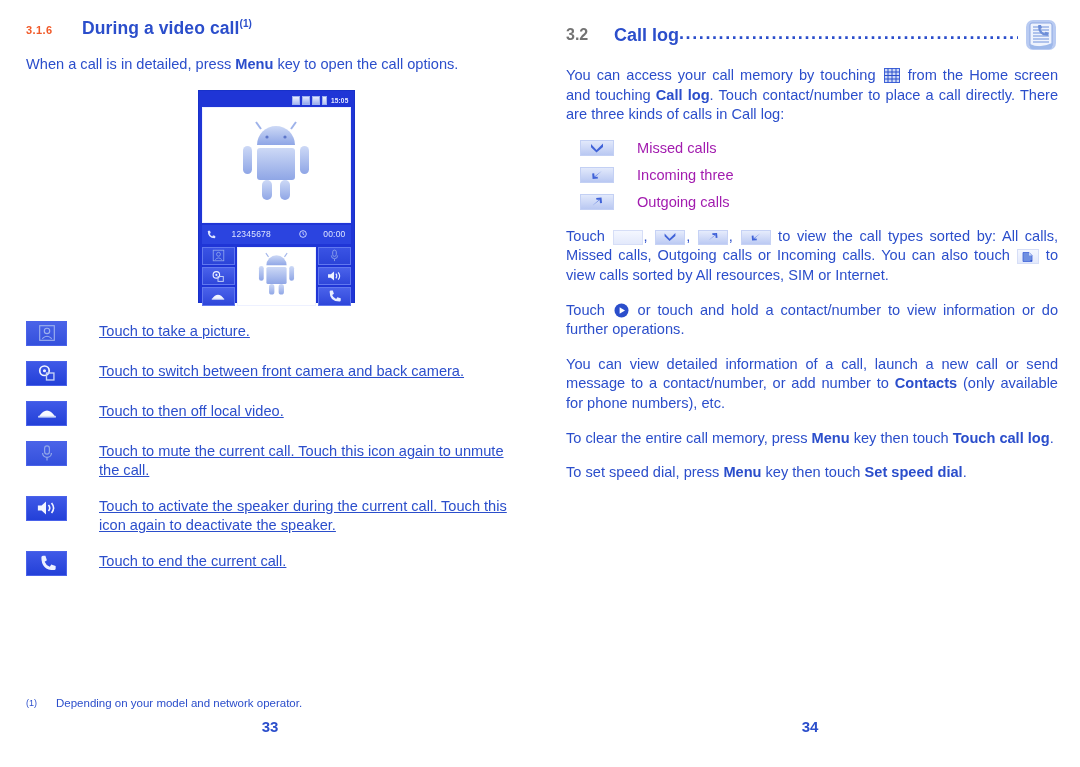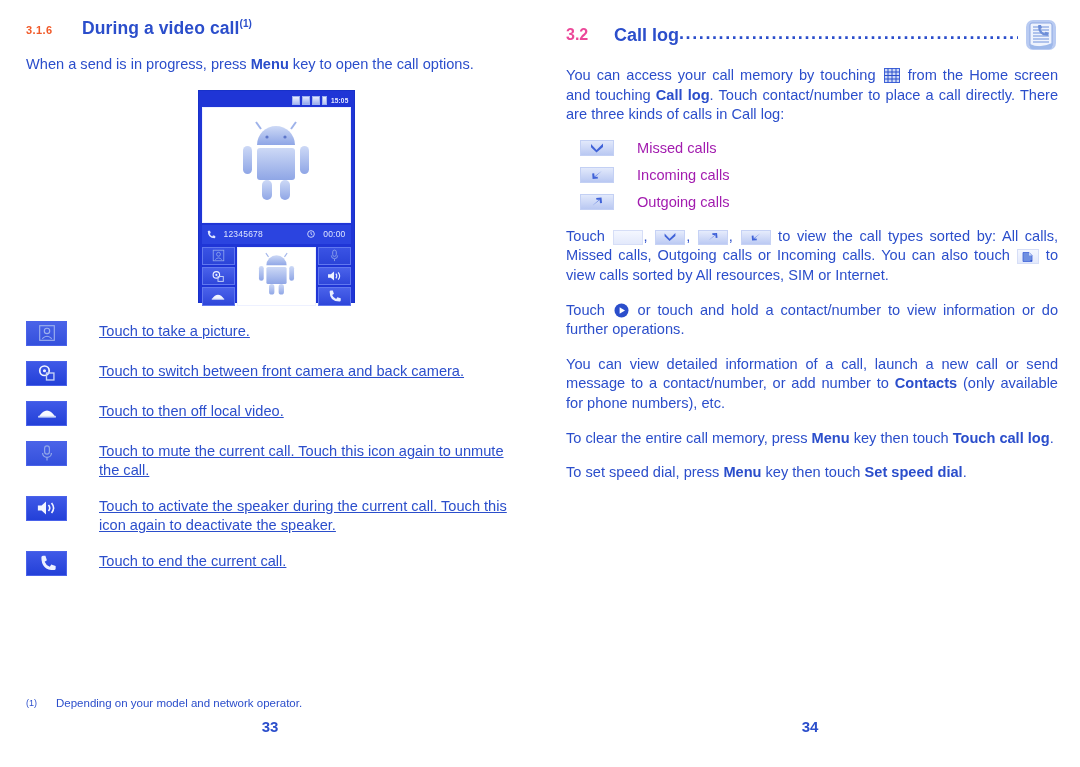--- a/index.html
+++ b/index.html
@@ -26,21 +26,21 @@
   }
   .h-title {
     color:#2b4ecb; font-weight:bold; font-size:17.5px;
     letter-spacing:.1px; white-space:nowrap;
   }
   .h-sup { font-size:10px; vertical-align:super; font-weight:bold; }
 
   
   .h-sec2 { display:flex; align-items:center; margin:0 0 14px 0; position:relative; }
   .h-num2 {
-    color:#ec4899; font-weight:bold; font-size:16px; width:48px; flex:none;
+    color:#737373; font-weight:bold; font-size:16px; width:48px; flex:none;
   }
   .h-title2 {
     color:#2b4ecb; font-weight:bold; font-size:18px; white-space:nowrap;
   }
   .leader {
     flex:1 1 auto; margin:0 2px 0 0; height:14px; overflow:hidden;
     color:#2b4ecb; font-weight:bold; font-size:18px; letter-spacing:1.6px;
     white-space:nowrap; line-height:10px;
   }
   .logicon { flex:none; width:34px; height:34px; margin-left:4px; }
@@ -78,21 +78,21 @@
 
   .bigvideo {
     height:116px; background:#ffffff; border:1px solid #eef1ff;
     display:flex; align-items:center; justify-content:center;
   }
   .infobar {
     height:19px; background:#2b44e0; margin-top:2px;
     display:flex; align-items:center; justify-content:space-between;
     padding:0 5px; color:#dfe6ff; font-size:8.5px; letter-spacing:.2px;
   }
-  .infobar .left, .infobar .right { display:flex; align-items:center; gap:8px; }
+  .infobar .left, .infobar .right { display:flex; align-items:center; gap:16px; }
   .controls { margin-top:3px; display:flex; height:59px; gap:2px; }
   .ctl-col { display:flex; flex-direction:column; gap:2px; width:33px; }
   .ctl {
     flex:1; background:linear-gradient(#4a62ea,#2e46da);
     border:1px solid #6178ef; display:flex; align-items:center; justify-content:center;
   }
   .ctl.dim { background:linear-gradient(#3a53e4,#2b44d8); }
   .selfvideo {
     flex:1; background:#fff; border:1px solid #eef1ff;
     display:flex; align-items:center; justify-content:center;
@@ -159,21 +159,21 @@
 
 <div class="page">
 
   <div class="col-left">
 
     <div class="h-sec">
       <span class="h-num">3.1.6</span>
       <span class="h-title"><span>During a video call</span><span class="h-sup">(1)</span></span>
     </div>
 
-    <p class="body nj"><span>When a send is in progress, press </span><b>Menu</b><span> key to open the call options.</span></p>
+    <p class="body nj"><span>When a call is in detailed, press </span><b>Menu</b><span> key to open the call options.</span></p>
 
     <div class="phone-wrap">
       <div class="phone">
 
         <div class="statusbar">
           <span class="sb-ic b1"></span>
           <span class="sb-ic b2"></span>
           <span class="sb-ic b3"></span>
           <span class="sb-ic b4"></span>
           <span class="sb-time">15:05</span>
@@ -391,21 +391,21 @@
           </svg>
         </span>
         <span class="clbl">Missed calls</span>
       </div>
       <div class="ctype">
         <span class="cbox">
           <svg width="12" height="10" viewBox="0 0 12 10">
             <path d="M11 0.8 L3.6 7.2 L3.2 3.3 L1.2 3.6 L1.6 9 L7 8.6 L6.6 6.7 L2.9 7 Z" fill="#3f62d8"></path>
           </svg>
         </span>
-        <span class="clbl">Incoming calls</span>
+        <span class="clbl">Incoming three</span>
       </div>
       <div class="ctype">
         <span class="cbox">
           <svg width="12" height="10" viewBox="0 0 12 10">
             <path d="M1 9 L8.6 2.3 L9 6.2 L11 5.9 L10.5 0.5 L5.1 0.9 L5.5 2.8 L9.2 2.5 Z" fill="#3f62d8"></path>
           </svg>
         </span>
         <span class="clbl">Outgoing calls</span>
       </div>
     </div>

